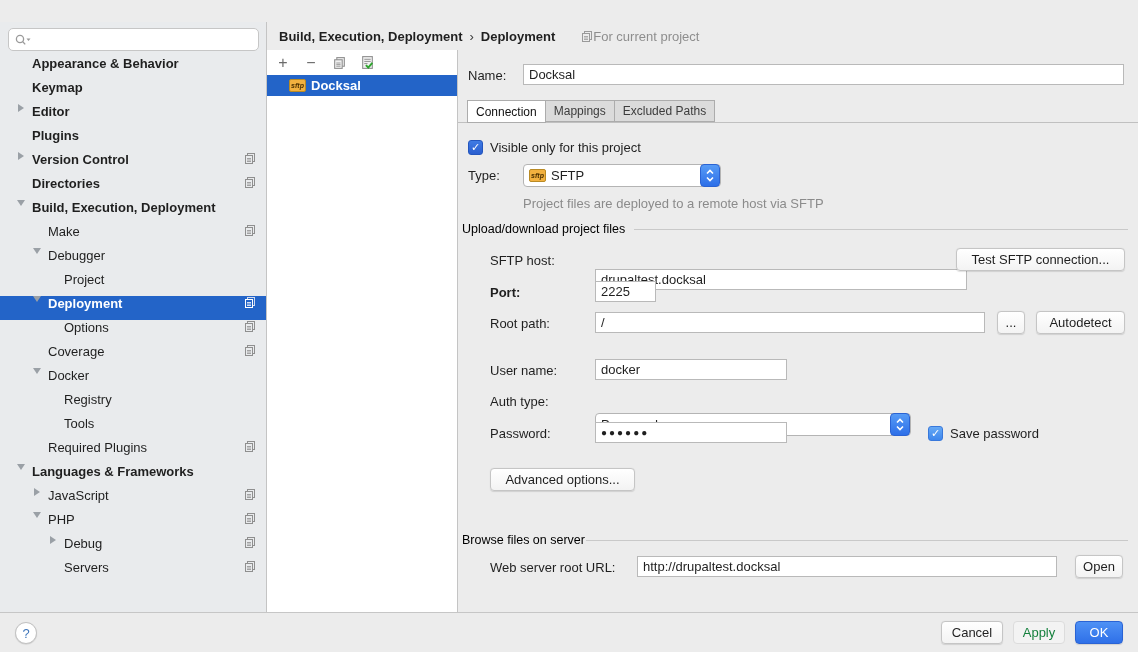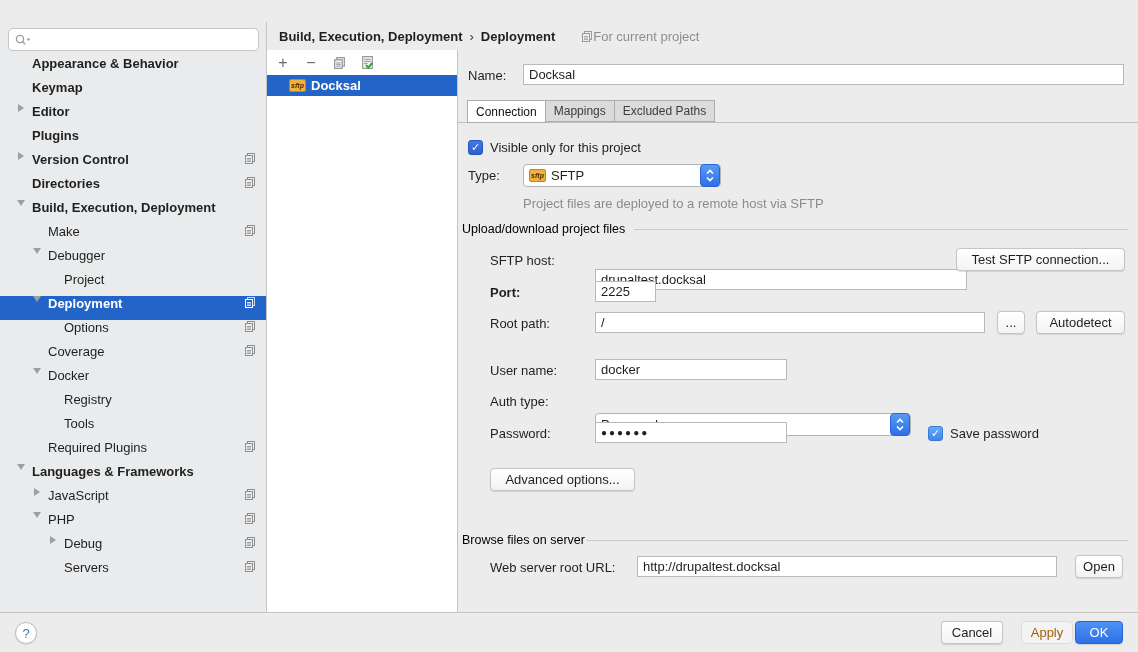--- a/index.html
+++ b/index.html
@@ -92,21 +92,21 @@
   .stepper { position:absolute; right:0; top:-1px; bottom:-1px; width:20px; border-radius:4px;
              background:linear-gradient(#569BF6,#2D6FE8); border:1px solid #2A63D4;
              display:flex; align-items:center; justify-content:center; }
 
   
   .btn { display:inline-flex; align-items:center; justify-content:center; height:23px;
          background:linear-gradient(#FFFFFF,#F3F3F3); border:1px solid #C5C5C5; border-radius:4px;
          font-size:13px; font-family:inherit; color:#1f1f1f; padding:0 10px; cursor:default;
          box-shadow:0 0.5px 1px rgba(0,0,0,0.12); white-space:nowrap; }
   .btn.primary { background:linear-gradient(#4E91F5,#2F70E8); border-color:#2A63D4; color:#fff; }
-  .btn.disabled { background:#F3F3F3; border-color:#DCDCDC; color:#a16207; box-shadow:none;margin-left:8px; }
+  .btn.disabled { background:#F3F3F3; border-color:#DCDCDC; color:#15803d; box-shadow:none; }
 
   
   .footer { position:absolute; left:0; bottom:0; right:0; height:40px; background:#ECECEC;
             border-top:1px solid #C6C6C6; }
   .help-btn { position:absolute; left:15px; top:9px; width:22px; height:22px; border-radius:50%;
               background:#fff; border:1px solid #C2C2C2; color:#3f76bb; font-size:13px;
               display:flex; align-items:center; justify-content:center;
               box-shadow:0 0.5px 1px rgba(0,0,0,0.15); }
 </style>
 </head>

